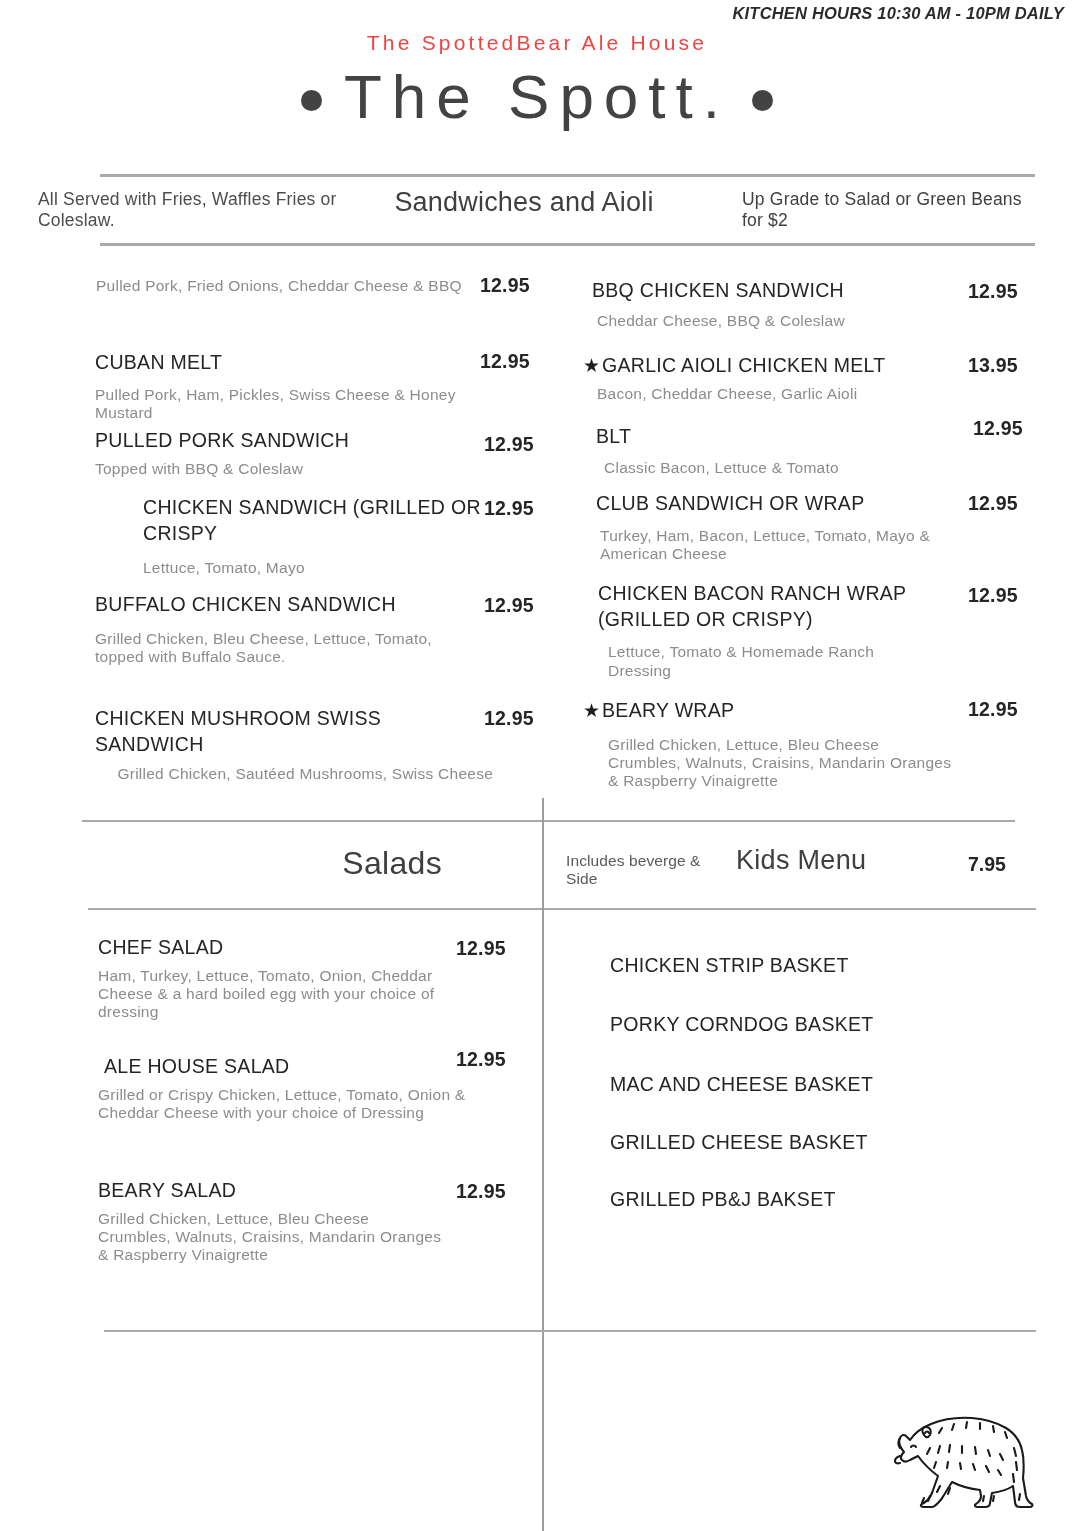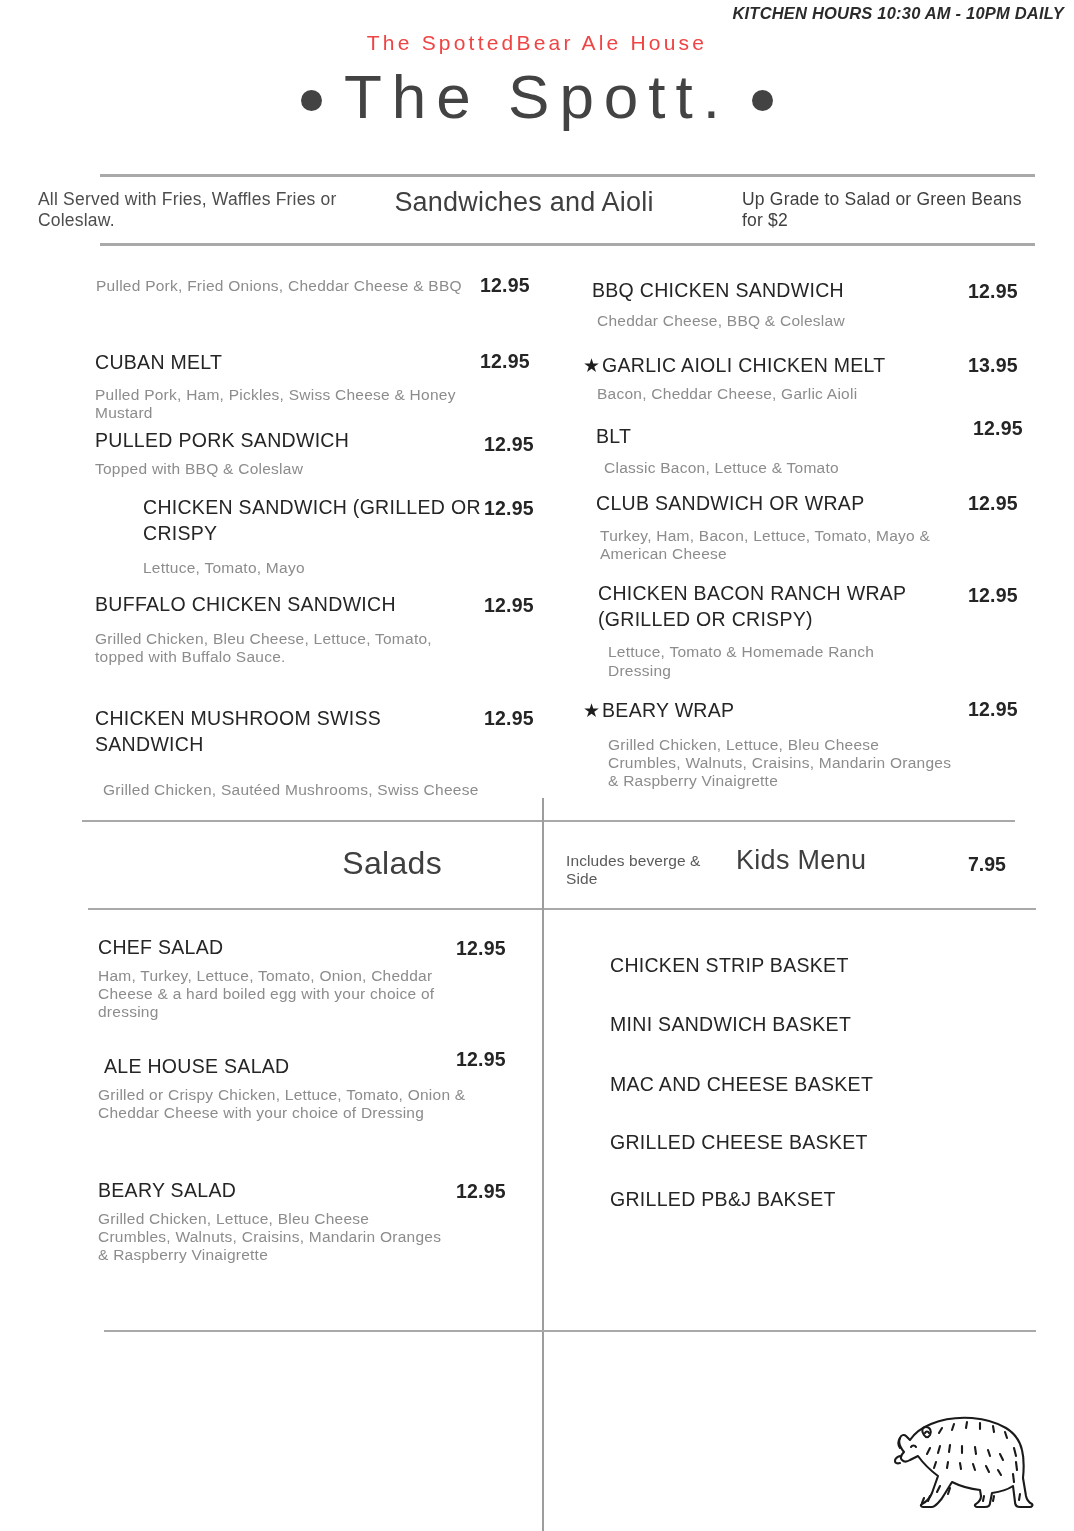--- a/index.html
+++ b/index.html
@@ -281,21 +281,21 @@
     <span class="item-name">BUFFALO CHICKEN SANDWICH</span>
   </div>
   <div class="item-desc" style="margin-top:12px; width:340px;">Grilled Chicken, Bleu Cheese, Lettuce, Tomato, topped with Buffalo Sauce.</div>
 </div>
 <div class="item-price" style="left:484px; top:594px;">12.95</div>
 
 <div class="item" style="left:95px; top:706px; width:375px;">
   <div class="item-head">
     <span class="item-name">CHICKEN MUSHROOM SWISS SANDWICH</span>
   </div>
-  <div class="item-desc" style="margin-top:24px; margin-left:8px; width:390px;">Grilled Chicken, Sautéed Mushrooms, Swiss Cheese</div>
+  <div class="item-desc" style="margin-top:8px; margin-left:8px; width:390px;text-align:right;">Grilled Chicken, Sautéed Mushrooms, Swiss Cheese</div>
 </div>
 <div class="item-price" style="left:484px; top:707px;">12.95</div>
 
 <div class="item" style="left:592px; top:278px; width:360px;">
   <div class="item-head">
     <span class="item-name">BBQ CHICKEN SANDWICH</span>
   </div>
   <div class="item-desc" style="margin-top:8px; margin-left:5px; width:380px;">Cheddar Cheese, BBQ &amp; Coleslaw</div>
 </div>
 <div class="item-price" style="left:968px; top:280px;">12.95</div>
@@ -367,21 +367,21 @@
 
 <div class="item" style="left:98px; top:1178px; width:400px;">
   <div class="item-head">
     <span class="item-name">BEARY SALAD</span>
   </div>
   <div class="item-desc" style="margin-top:6px; width:345px;">Grilled Chicken, Lettuce, Bleu Cheese Crumbles, Walnuts, Craisins, Mandarin Oranges &amp; Raspberry Vinaigrette</div>
 </div>
 <div class="item-price" style="left:456px; top:1180px;">12.95</div>
 
 <div class="kid-item" style="top:954px;">CHICKEN STRIP BASKET</div>
-<div class="kid-item" style="top:1013px;">MINI SANDWICH BASKET</div>
+<div class="kid-item" style="top:1013px;">PORKY CORNDOG BASKET</div>
 <div class="kid-item" style="top:1073px;">MAC AND CHEESE BASKET</div>
 <div class="kid-item" style="top:1131px;">GRILLED CHEESE BASKET</div>
 <div class="kid-item" style="top:1188px;">GRILLED PB&amp;J BAKSET</div>
 
 <div class="rule-thin" id="rule-footer"></div>
 
 <div class="bear">
   <svg viewBox="0 0 160 118" width="160" height="118" xmlns="http://www.w3.org/2000/svg">
     <g fill="none" stroke="#1a1a1a" stroke-width="2.1" stroke-linejoin="round" stroke-linecap="round">
 

